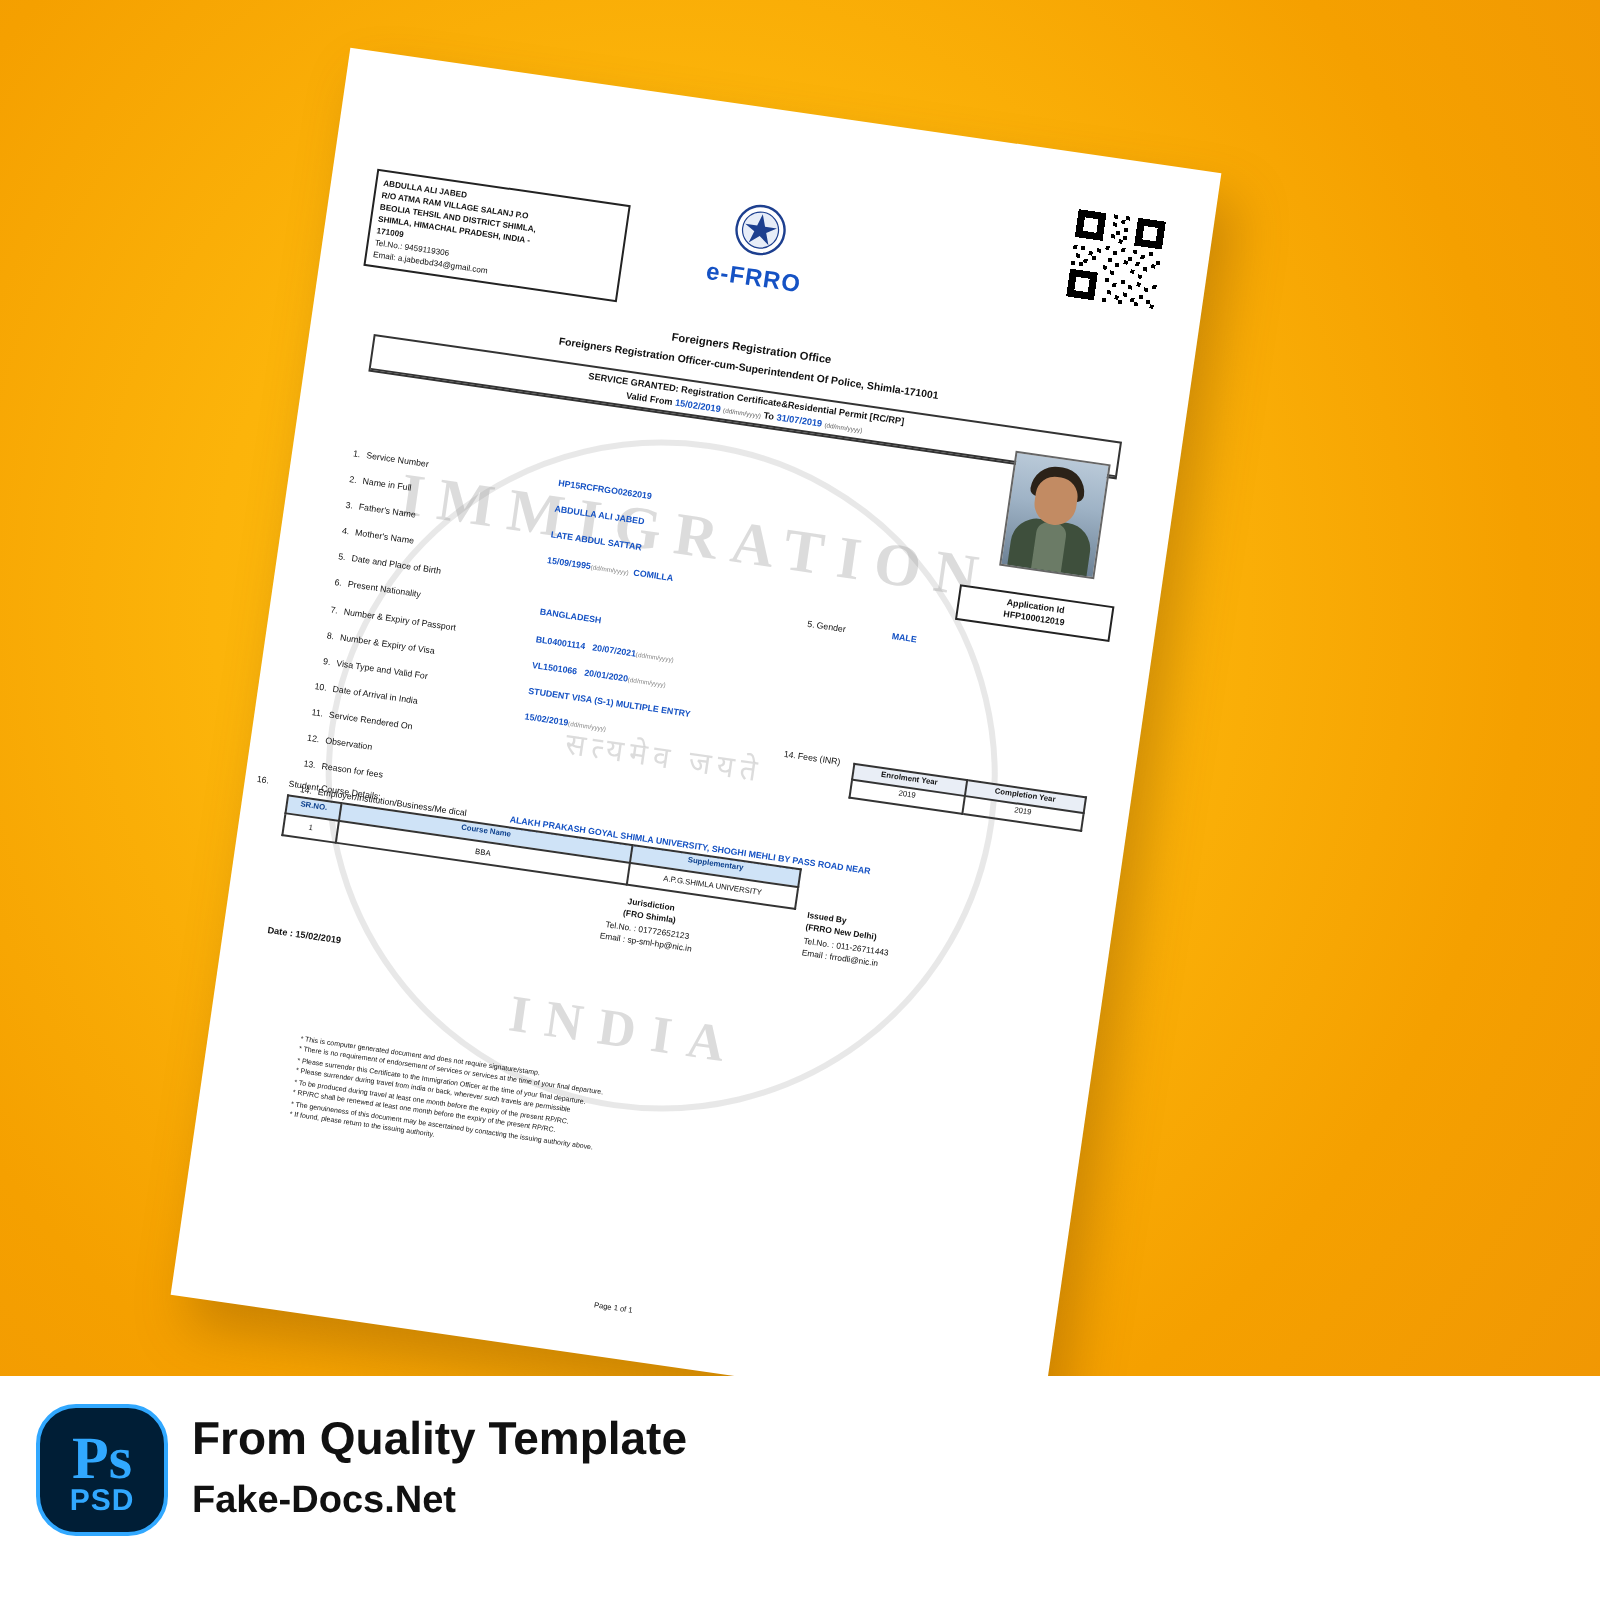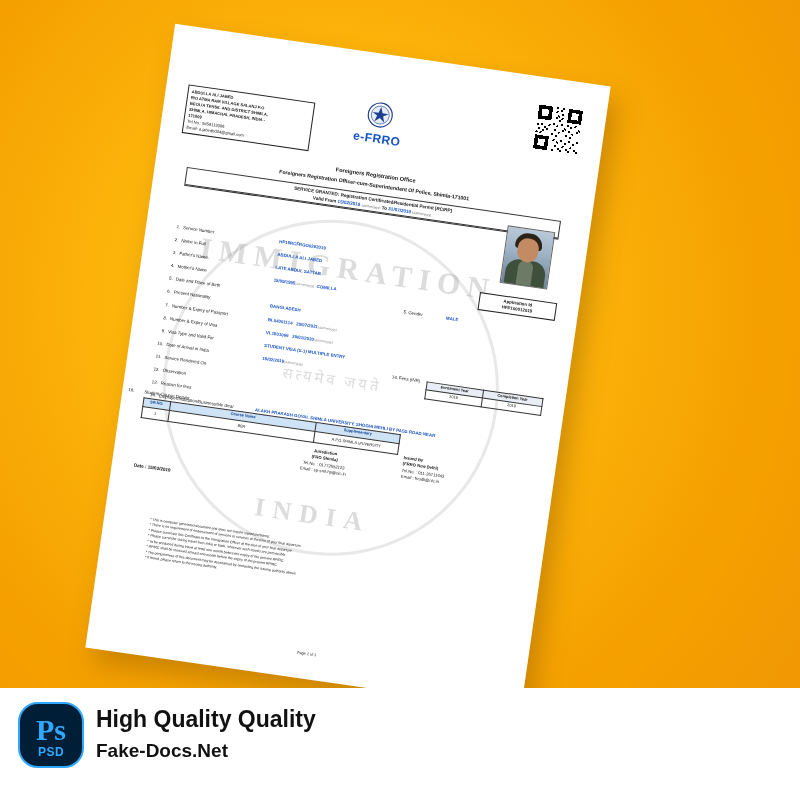--- a/index.html
+++ b/index.html
@@ -378,21 +378,21 @@
     left: 0; top: 9px; width: 100%;
     text-align: center;
     font-size: 30px;
     font-weight: bold;
     font-family: "Liberation Serif", serif;
   }
   .ps-icon .psd {
     position: absolute;
     left: 0; bottom: 7px; width: 100%;
     text-align: center;
-    font-size: 12px;
+    font-size: 15px;
     font-weight: bold;
     letter-spacing: 0.5px;
   }
   .banner-title {
     position: absolute;
     left: 96px;
     top: 18px;
     font-size: 23px;
     font-weight: bold;
     color: #111;
@@ -699,17 +699,17 @@
 
       </div>
     </div>
   </div>
 
   <div id="banner">
     <div class="ps-icon">
       <div class="ps">Ps</div>
       <div class="psd">PSD</div>
     </div>
-    <div class="banner-title">High Quality Quality</div>
+    <div class="banner-title">From Quality Template</div>
     <div class="banner-sub">Fake-Docs.Net</div>
   </div>
 
 </div>
 
 </body></html>

